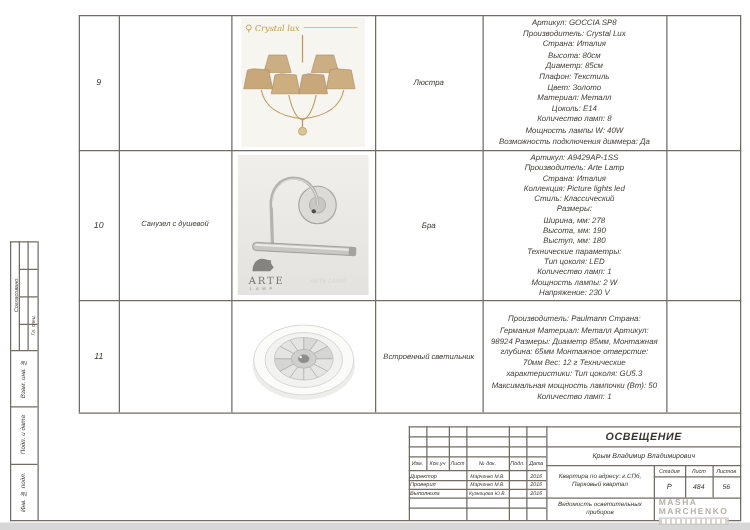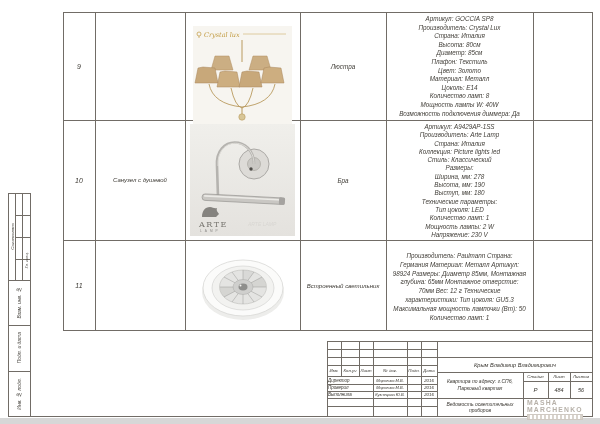--- a/index.html
+++ b/index.html
@@ -66,21 +66,21 @@
     <span class="vtext">Взам. инв. №</span>
   </div>
   <div class="rail-box" style="left:8px;top:325px;width:22px;height:46px">
     <span class="vtext">Подп. и дата</span>
   </div>
   <div class="rail-box" style="left:8px;top:371px;width:22px;height:45px">
     <span class="vtext">Инв. № подл.</span>
   </div>
 
   <div class="cell" style="left:63px;top:12px;width:32px;height:108px;font-size:7px">9</div>
-  <div class="photo" style="left:193px;top:26px">
+  <div class="photo" style="left:193px;top:14px">
     <svg width="99" height="104" viewBox="0 0 99 104">
       <rect x="0" y="0" width="99" height="104" fill="#f7f5f0"></rect>
       <circle cx="6" cy="8" r="2" fill="none" stroke="#c19a3f" stroke-width="0.7"></circle>
       <line x1="6" y1="10" x2="6" y2="12" stroke="#c19a3f" stroke-width="0.7"></line>
       <text x="11" y="11" font-size="6.5" font-style="italic" font-family="DejaVu Serif, serif" fill="#c19a3f">Crystal lux</text>
       <line x1="50" y1="8" x2="93" y2="8" stroke="#d8c08a" stroke-width="0.8"></line>
       <g>
         <line x1="49" y1="14" x2="49" y2="36" stroke="#b99a5e" stroke-width="1"></line>
         <path d="M26,30 l3,0 l11,0 l4,14 l-22,0 z" fill="#cbae83" stroke="#b08f60" stroke-width="0.5" transform="translate(-4,0)"></path>
         <path d="M26,30 l3,0 l11,0 l4,14 l-22,0 z" fill="#cbae83" stroke="#b08f60" stroke-width="0.5" transform="translate(34,0)"></path>
@@ -225,20 +225,21 @@
   <div class="tb-text" style="left:328px;top:376px;width:44px;height:8px;font-size:4.5px;justify-content:flex-start">Директор</div>
   <div class="tb-text" style="left:373px;top:376px;width:34px;height:8px;font-size:4px">Марченко М.В.</div>
   <div class="tb-text" style="left:421px;top:376px;width:16px;height:8px;font-size:4.3px">2016</div>
   <div class="tb-text" style="left:328px;top:384px;width:44px;height:7px;font-size:4.5px;justify-content:flex-start">Проверил</div>
   <div class="tb-text" style="left:373px;top:384px;width:34px;height:7px;font-size:4px">Марченко М.В.</div>
   <div class="tb-text" style="left:421px;top:384px;width:16px;height:7px;font-size:4.3px">2016</div>
   <div class="tb-text" style="left:328px;top:391px;width:44px;height:7px;font-size:4.5px;justify-content:flex-start">Выполнила</div>
   <div class="tb-text" style="left:373px;top:391px;width:34px;height:7px;font-size:4px">Кузнецова Ю.В.</div>
   <div class="tb-text" style="left:421px;top:391px;width:16px;height:7px;font-size:4.3px">2016</div>
 
+  <div class="tb-text" style="left:437px;top:341px;width:156px;height:16px;font-size:8.5px;font-weight:600;letter-spacing:0.5px">ОСВЕЩЕНИЕ</div>
   <div class="tb-text" style="left:437px;top:357px;width:156px;height:15px;font-size:5.6px">Крым Владимир Владимирович</div>
   <div class="tb-text" style="left:440px;top:372px;width:80px;height:26px;font-size:5px;line-height:7px">Квартира по адресу: г.СПб, Парковый квартал</div>
   <div class="tb-text" style="left:523px;top:372px;width:25px;height:9px;font-size:4.4px">Стадия</div>
   <div class="tb-text" style="left:548px;top:372px;width:22px;height:9px;font-size:4.4px">Лист</div>
   <div class="tb-text" style="left:570px;top:372px;width:22px;height:9px;font-size:4.4px">Листов</div>
   <div class="tb-text" style="left:523px;top:381px;width:25px;height:17px;font-size:6px">Р</div>
   <div class="tb-text" style="left:548px;top:381px;width:22px;height:17px;font-size:5.5px">484</div>
   <div class="tb-text" style="left:570px;top:381px;width:22px;height:17px;font-size:5.5px">56</div>
   <div class="tb-text" style="left:440px;top:398px;width:80px;height:18px;font-size:5px;line-height:6.5px">Ведомость осветительных приборов</div>
 

